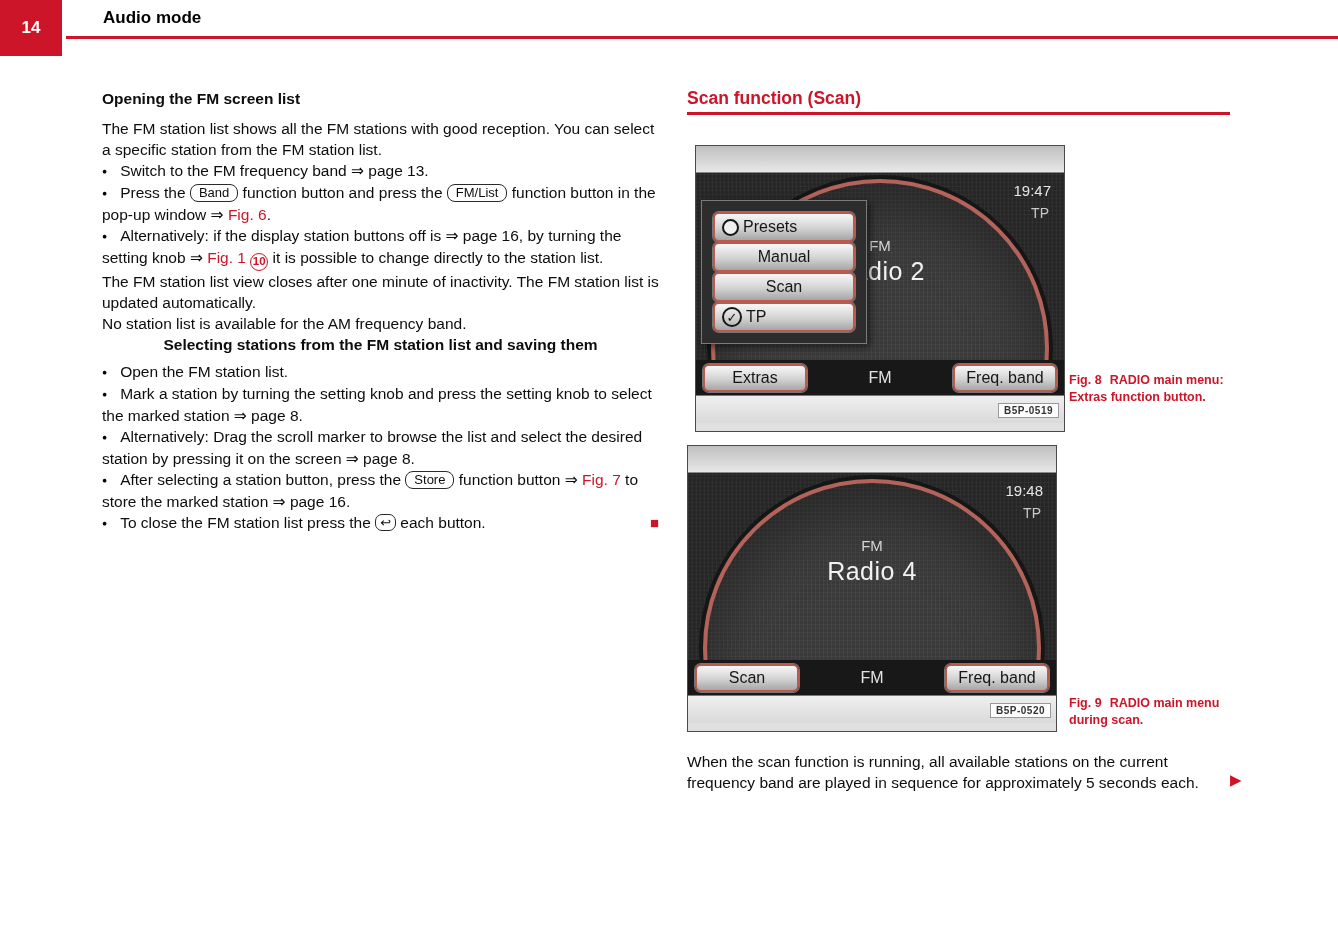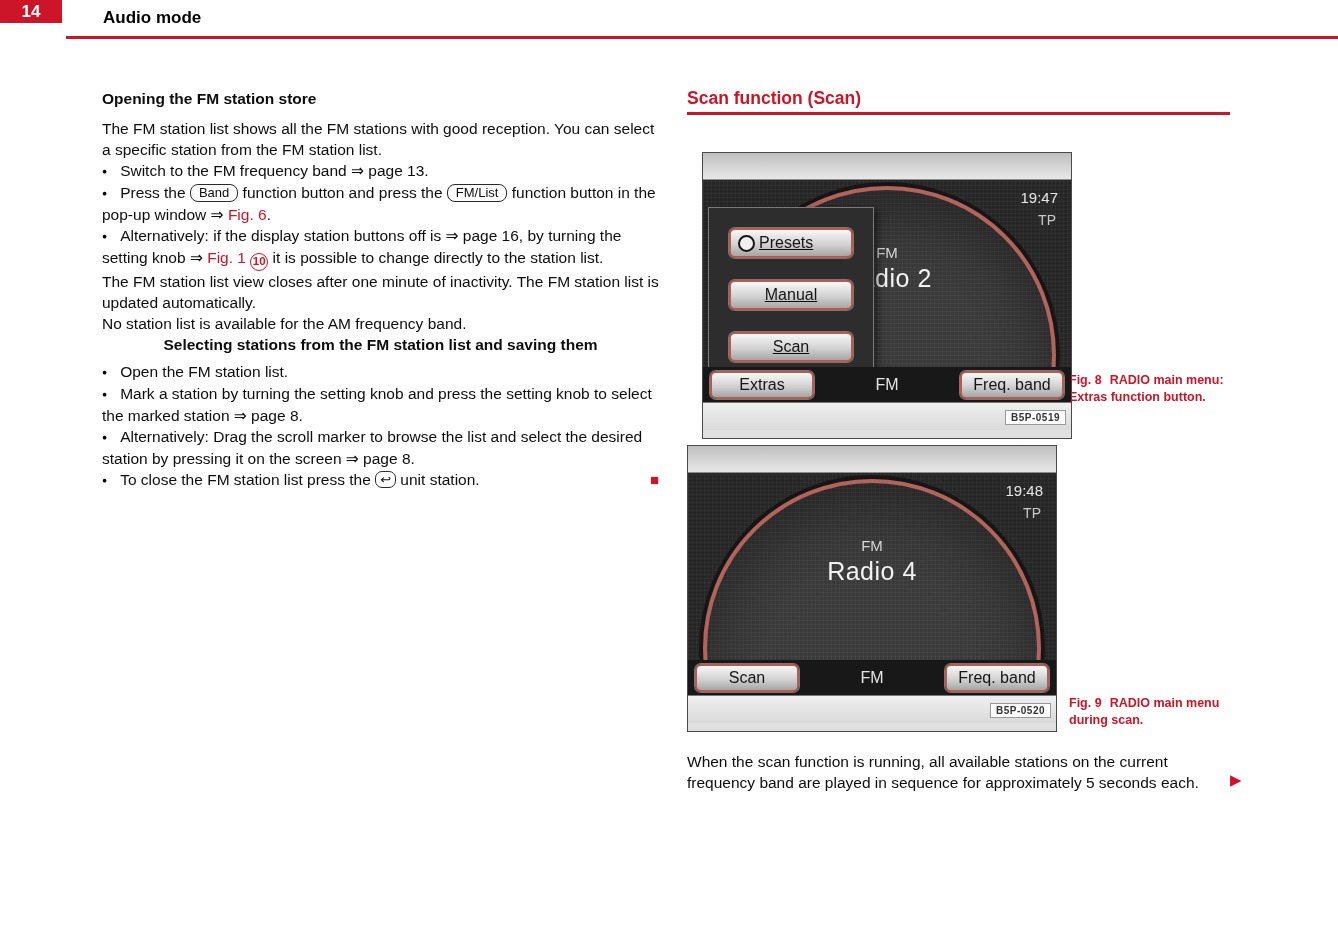--- a/index.html
+++ b/index.html
@@ -3,21 +3,21 @@
 <meta charset="utf-8">
 <style>
   html,body{margin:0;padding:0;}
   body{
     width:1338px;height:944px;position:relative;background:#ffffff;
     font-family:"Liberation Sans","DejaVu Sans",sans-serif;color:#0d0d0d;
     overflow:hidden;
   }
   
   .page-num-box{
-    position:absolute;left:0;top:0;width:62px;height:23px;background:#cc1528;
+    position:absolute;left:0;top:0;width:62px;height:56px;background:#cc1528;
     color:#fff;font-weight:bold;font-size:17px;display:flex;align-items:center;justify-content:center;
   }
   .header-title{position:absolute;left:103px;top:8px;font-size:17px;font-weight:bold;color:#000;}
   .header-rule{position:absolute;left:66px;top:36px;width:1272px;height:3px;background:#cc1528;}
 
   
   .col-left{position:absolute;left:102px;top:88px;width:557px;font-size:15.5px;line-height:21px;}
   .col-left h3{font-size:15.5px;line-height:21px;margin:0 0 9px 0;font-weight:bold;}
   .col-left h3.h2{margin:0 0 6px 0;text-align:center;}
   p.body{margin:0;}
@@ -73,23 +73,23 @@
   .tp-flag{position:absolute;right:15px;top:32px;color:#c9c9c9;font-size:14px;z-index:3;}
   .band-label{position:absolute;left:0;right:0;top:64px;text-align:center;color:#d5d5d5;font-size:15px;z-index:2;}
   .station-name{position:absolute;left:0;right:0;top:84px;text-align:center;color:#f2f2f2;font-size:25px;z-index:2;letter-spacing:0.5px;}
   .btn{
     border:2px solid #b85a4e;border-radius:6px;box-sizing:border-box;
     background:linear-gradient(180deg,#f8f8f8,#d2d2d2 55%,#a6a6a6);
     box-shadow:0 0 0 1px #777;
     color:#161616;font-size:16px;display:flex;align-items:center;justify-content:center;
   }
   .popup{
-    position:absolute;left:5px;top:27px;width:166px;padding:20px;box-sizing:border-box;
-    background:#2d2d2d;border:1px solid #7a7a7a;display:flex;flex-direction:column;gap:22px;
-    z-index:7;box-shadow:3px 3px 8px rgba(0,0,0,0.55);text-decoration:underline;
+    position:absolute;left:5px;top:27px;width:166px;padding:11px;box-sizing:border-box;
+    background:#2d2d2d;border:1px solid #7a7a7a;display:flex;flex-direction:column;gap:0;
+    z-index:7;box-shadow:3px 3px 8px rgba(0,0,0,0.55);
   }
   .menu-btn{height:30px;flex:0 0 30px;}
   .menu-btn.lefted{justify-content:flex-start;padding-left:7px;}
   .radio-icon{width:13px;height:13px;border:2.5px solid #161616;border-radius:50%;background:#f0f0f0;margin-right:4px;flex:0 0 auto;}
   .check-icon{
     width:16px;height:16px;border:2px solid #161616;border-radius:50%;margin-right:4px;flex:0 0 auto;
     display:flex;align-items:center;justify-content:center;font-size:13px;font-weight:bold;color:#111;
   }
   .bottom-bar{position:absolute;left:0;right:0;bottom:0;height:35px;background:#181818;display:flex;align-items:center;z-index:8;}
   .bar-btn{width:104px;height:28px;margin:0 7px;flex:0 0 auto;}
@@ -104,21 +104,21 @@
   .cap-label{margin-right:8px;}
 </style>
 </head>
 <body>
 
 <div class="page-num-box">14</div>
 <div class="header-title">Audio mode</div>
 <div class="header-rule"></div>
 
 <section class="col-left">
-  <h3>Opening the FM station store</h3>
+  <h3>Opening the FM screen list</h3>
   <p class="body mb18">The FM station list shows all the FM stations with good reception. You can select a specific station from the FM station list.</p>
 
   <p class="bullet mb5">
     <span class="dot">●</span><span><span class="seg text">Switch to the FM frequency band ⇒ page 13.</span></span>
   </p>
   <p class="bullet mb5">
     <span class="dot">●</span><span><span class="seg text">Press the </span><span class="seg key">Band</span><span class="seg text"> function button and press the </span><span class="seg key">FM/List</span><span class="seg text"> function button in the pop-up window ⇒ </span><span class="seg link">Fig. 6</span><span class="seg text">.</span></span>
   </p>
   <p class="bullet mb12">
     <span class="dot">●</span><span><span class="seg bold">Alternatively:</span><span class="seg text"> if the display </span><span class="seg bold">station buttons off</span><span class="seg text"> is ⇒ page 16, by turning the setting knob ⇒ </span><span class="seg link">Fig. 1</span><span class="seg text"> </span><span class="seg circlenum">10</span><span class="seg text"> it is possible to change directly to the station list.</span></span>
@@ -131,29 +131,32 @@
 
   <p class="bullet mb5">
     <span class="dot">●</span><span><span class="seg text">Open the FM station list.</span></span>
   </p>
   <p class="bullet mb5">
     <span class="dot">●</span><span><span class="seg text">Mark a station by turning the setting knob and press the setting knob to select the marked station ⇒ page 8.</span></span>
   </p>
   <p class="bullet mb5">
     <span class="dot">●</span><span><span class="seg bold">Alternatively:</span><span class="seg text"> Drag the scroll marker to browse the list and select the desired station by pressing it on the screen ⇒ page 8.</span></span>
   </p>
+  <p class="bullet mb5">
+    <span class="dot">●</span><span><span class="seg text">After selecting a station button, press the </span><span class="seg key">Store</span><span class="seg text"> function button ⇒ </span><span class="seg link">Fig. 7</span><span class="seg text"> to store the marked station ⇒ page 16.</span></span>
+  </p>
   <p class="bullet">
-    <span class="end-square">■</span><span class="dot">●</span><span><span class="seg text">To close the FM station list press the </span><span class="seg keyicon">↩</span><span class="seg text"> unit station.</span></span>
+    <span class="end-square">■</span><span class="dot">●</span><span><span class="seg text">To close the FM station list press the </span><span class="seg keyicon">↩</span><span class="seg text"> each button.</span></span>
   </p>
 </section>
 
 <h2 class="scan-heading" style="margin:0;">Scan function (Scan)</h2>
 <div class="scan-rule"></div>
 
-<figure class="figure fig8" style="margin:15px;">
+<figure class="figure fig8" style="margin:8px;">
   <div class="bezel-top"></div>
   <div class="screen">
     <div class="dial"></div>
     <div class="clock">19:47</div>
     <div class="tp-flag">TP</div>
     <div class="band-label">FM</div>
     <div class="station-name">Radio 2</div>
     <div class="popup">
       <div class="btn menu-btn lefted">
         <span class="radio-icon"></span>

